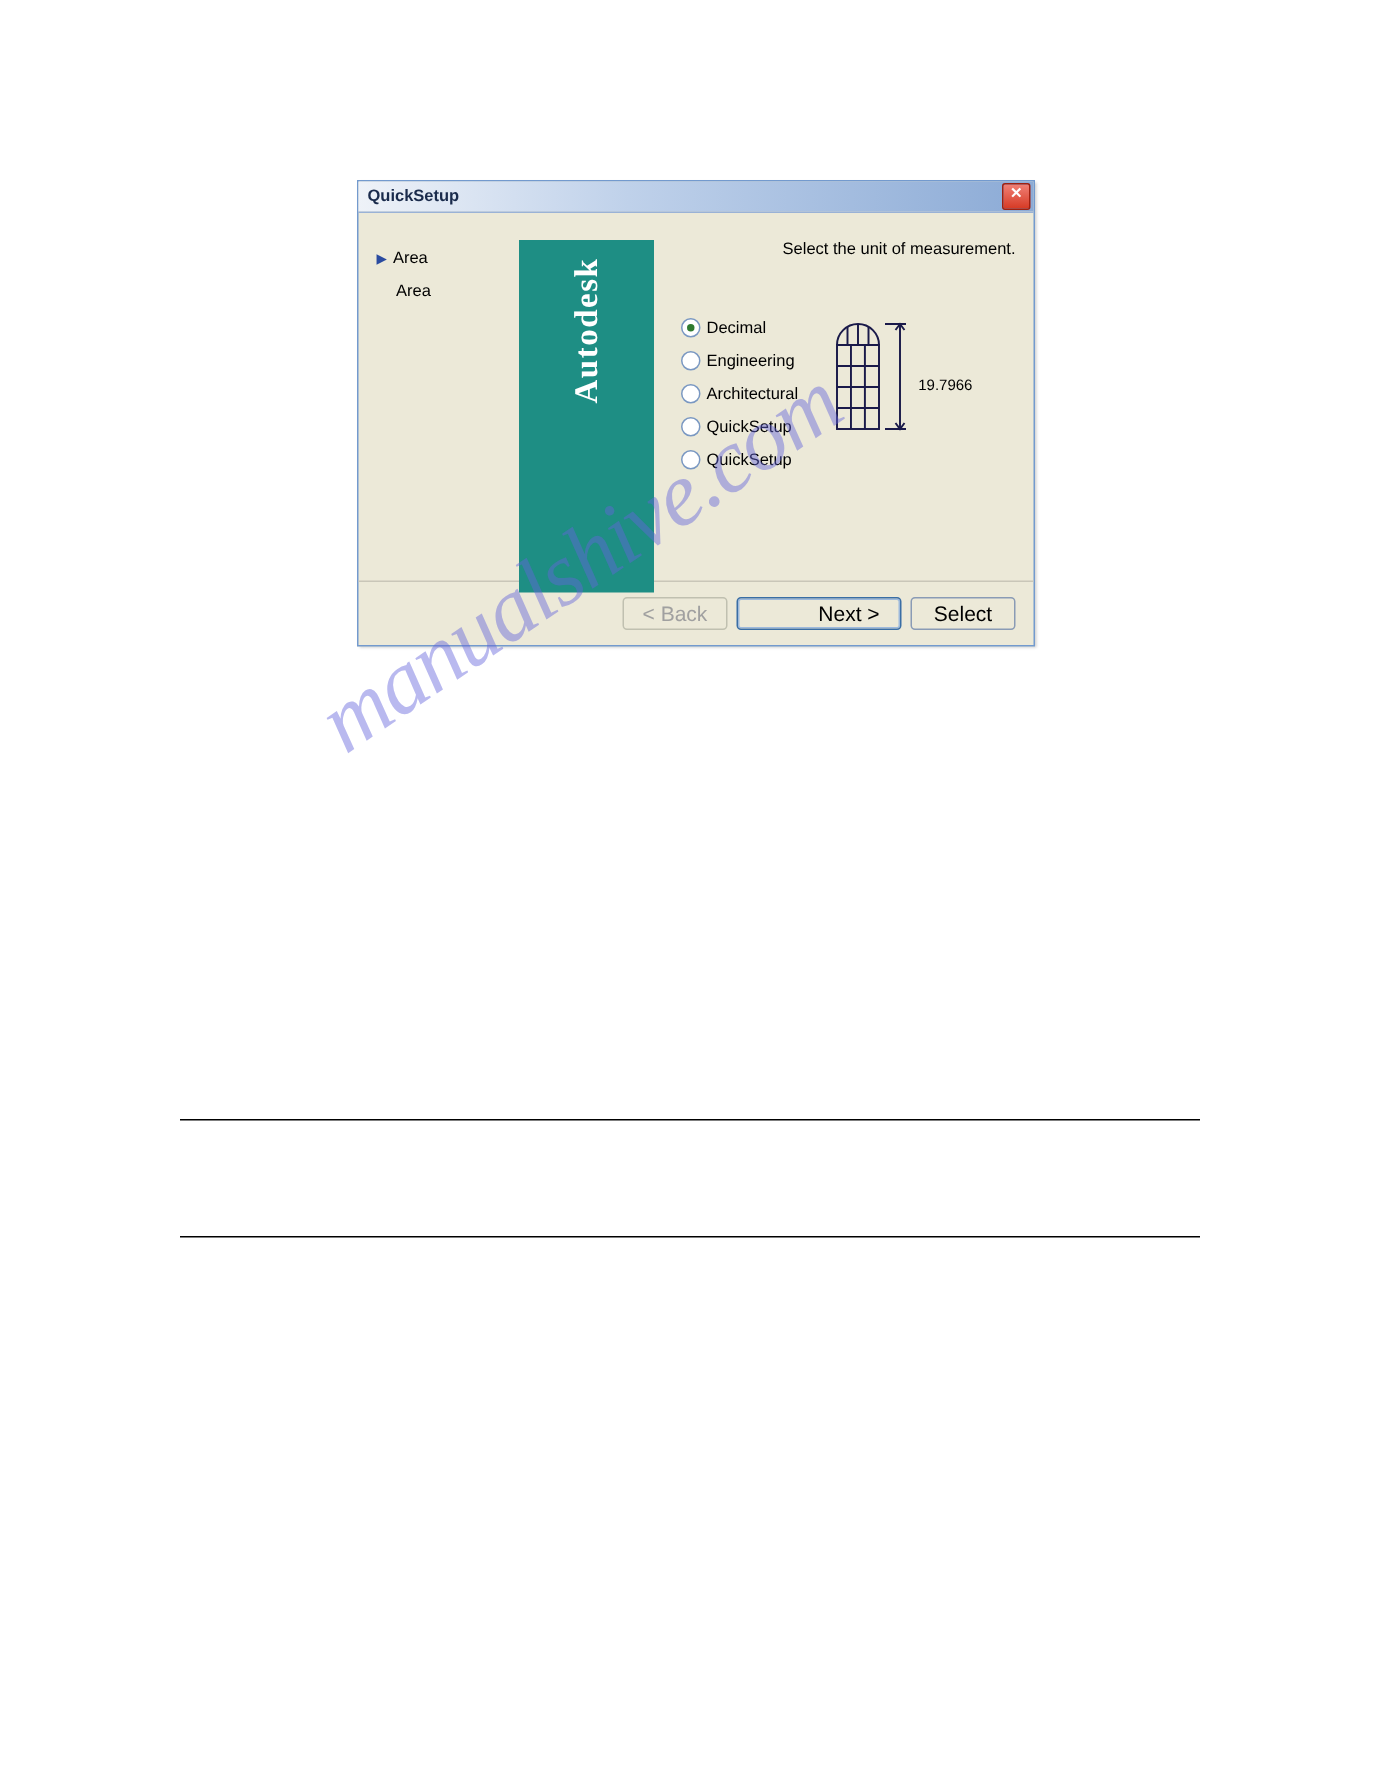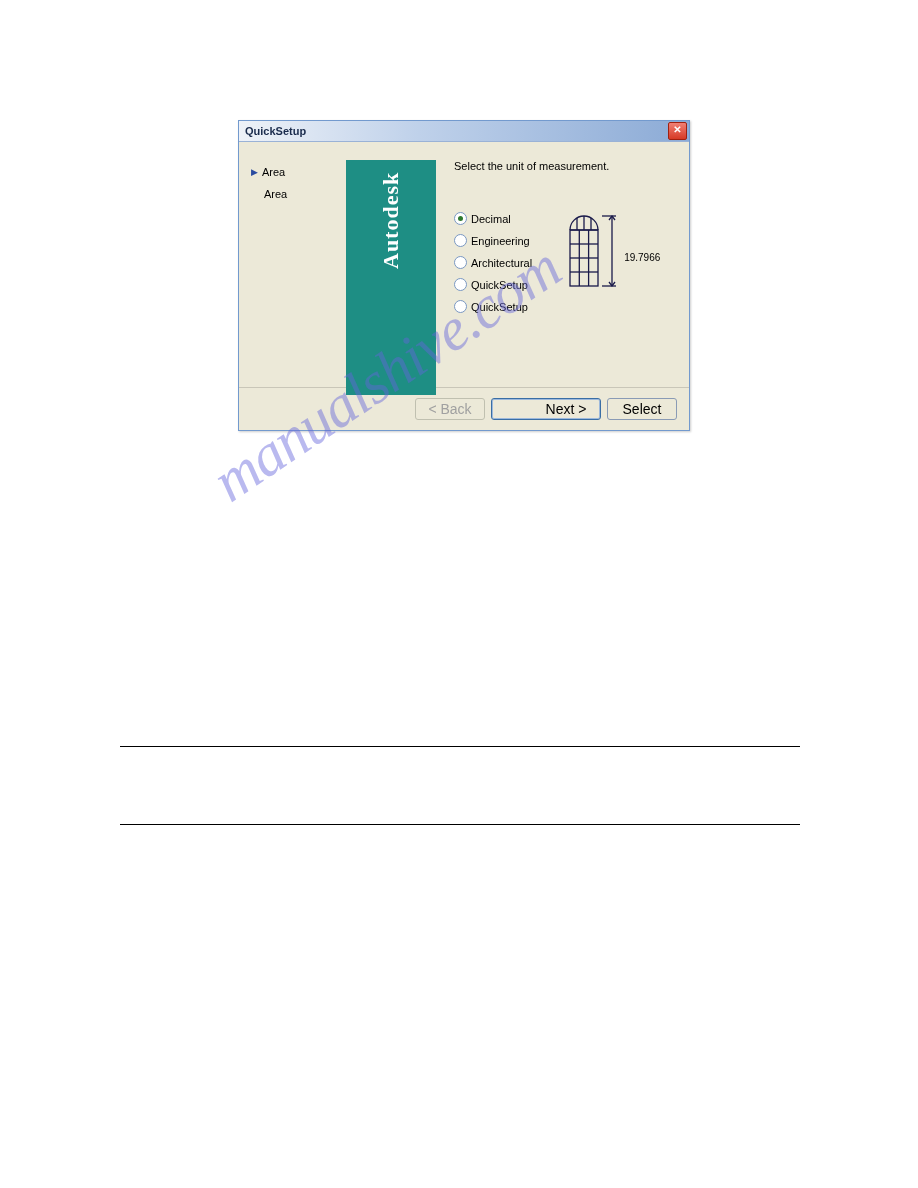--- a/index.html
+++ b/index.html
@@ -84,27 +84,28 @@
     font-size: 22px;
     font-family: Georgia, 'Times New Roman', serif;
     font-weight: bold;
     letter-spacing: 1px;
   }
   .content {
     flex: 1;
     padding-left: 18px;
     font-size: 11px;
     color: #000;
+    text-align: right;
   }
   .instruction {
     margin-bottom: 16px;
   }
   .options-row {
     display: flex;
-    gap: 32px;
+    gap: 20px;
     margin-top: 40px;
   }
   .radio-group {
     display: flex;
     flex-direction: column;
     gap: 9px;
     font-size: 11px;
   }
   .radio-item {
     display: flex;

